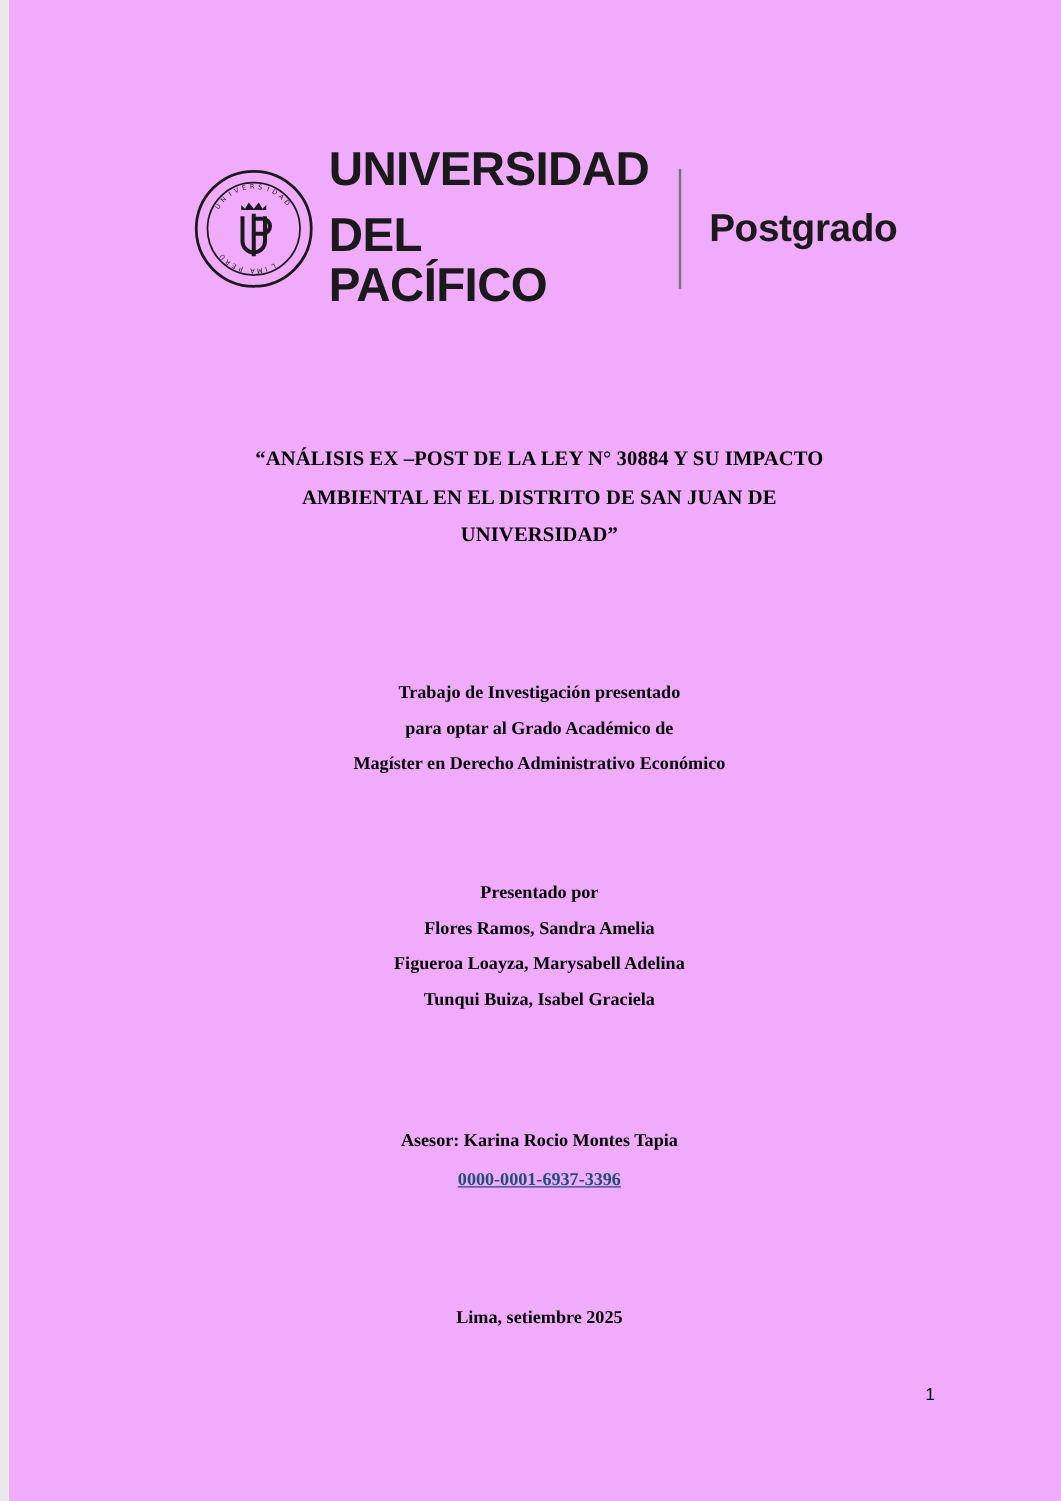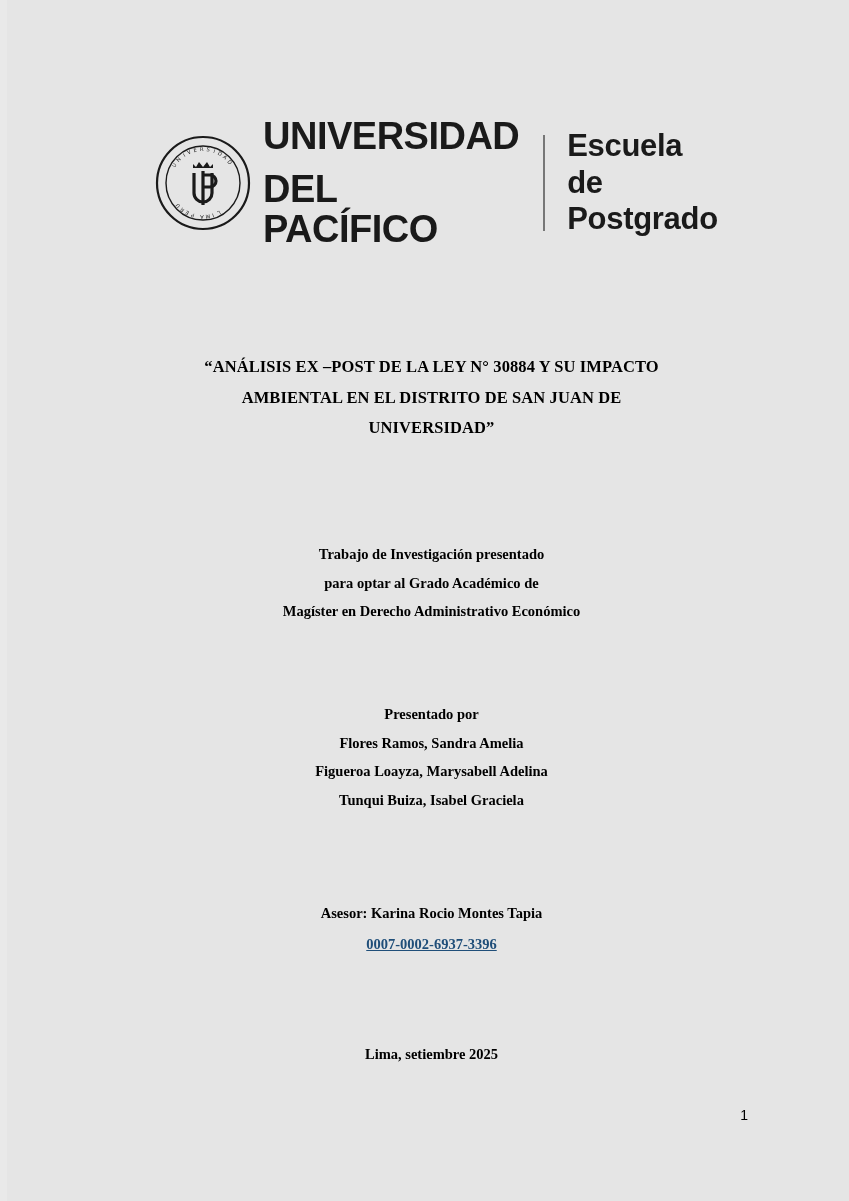--- a/index.html
+++ b/index.html
@@ -16,21 +16,21 @@
     height: 1201px;
     background: #ffffff;
     margin: 0 auto;
     overflow: hidden;
     box-sizing: border-box;
     border-left: 7px solid #e9e9e9;
   }
   .page-inner {
     position: absolute;
     left: 0; top: 0; right: 0; bottom: 0;
-    background: #e5e5e5;
+    background: #f0abfc;
   }
 
   
   .logo-block {
     position: absolute;
     left: 148px;
     top: 122px;
     width: 560px;
     height: 122px;
     display: flex;
@@ -164,21 +164,20 @@
         </svg>
       </div>
 
       <div class="wordmark">
         <div class="wordmark-text">
           <span class="l1">UNIVERSIDAD</span>
           <span class="l2">DEL PACÍFICO</span>
         </div>
         <div class="divider-vert"></div>
         <div class="school-text">
-          <span>Escuela de</span>
           <span>Postgrado</span>
         </div>
       </div>
     </div>
 
     <div class="doc-title">
       <div>“ANÁLISIS EX –POST DE LA LEY N° 30884 Y SU IMPACTO</div>
       <div>AMBIENTAL EN EL DISTRITO DE SAN JUAN DE</div>
       <div>UNIVERSIDAD”</div>
     </div>
@@ -191,21 +190,21 @@
 
     <div class="block block-authors">
       <div>Presentado por</div>
       <div>Flores Ramos, Sandra Amelia</div>
       <div>Figueroa Loayza, Marysabell Adelina</div>
       <div>Tunqui Buiza, Isabel Graciela</div>
     </div>
 
     <div class="block block-advisor">
       <div>Asesor: Karina Rocio Montes Tapia</div>
-      <div><a class="orcid" href="#">0007-0002-6937-3396</a></div>
+      <div><a class="orcid" href="#">0000-0001-6937-3396</a></div>
     </div>
 
     <div class="block block-place">
       <div>Lima, setiembre 2025</div>
     </div>
 
     <div class="page-number">1</div>
 
   </div>
 </div>

